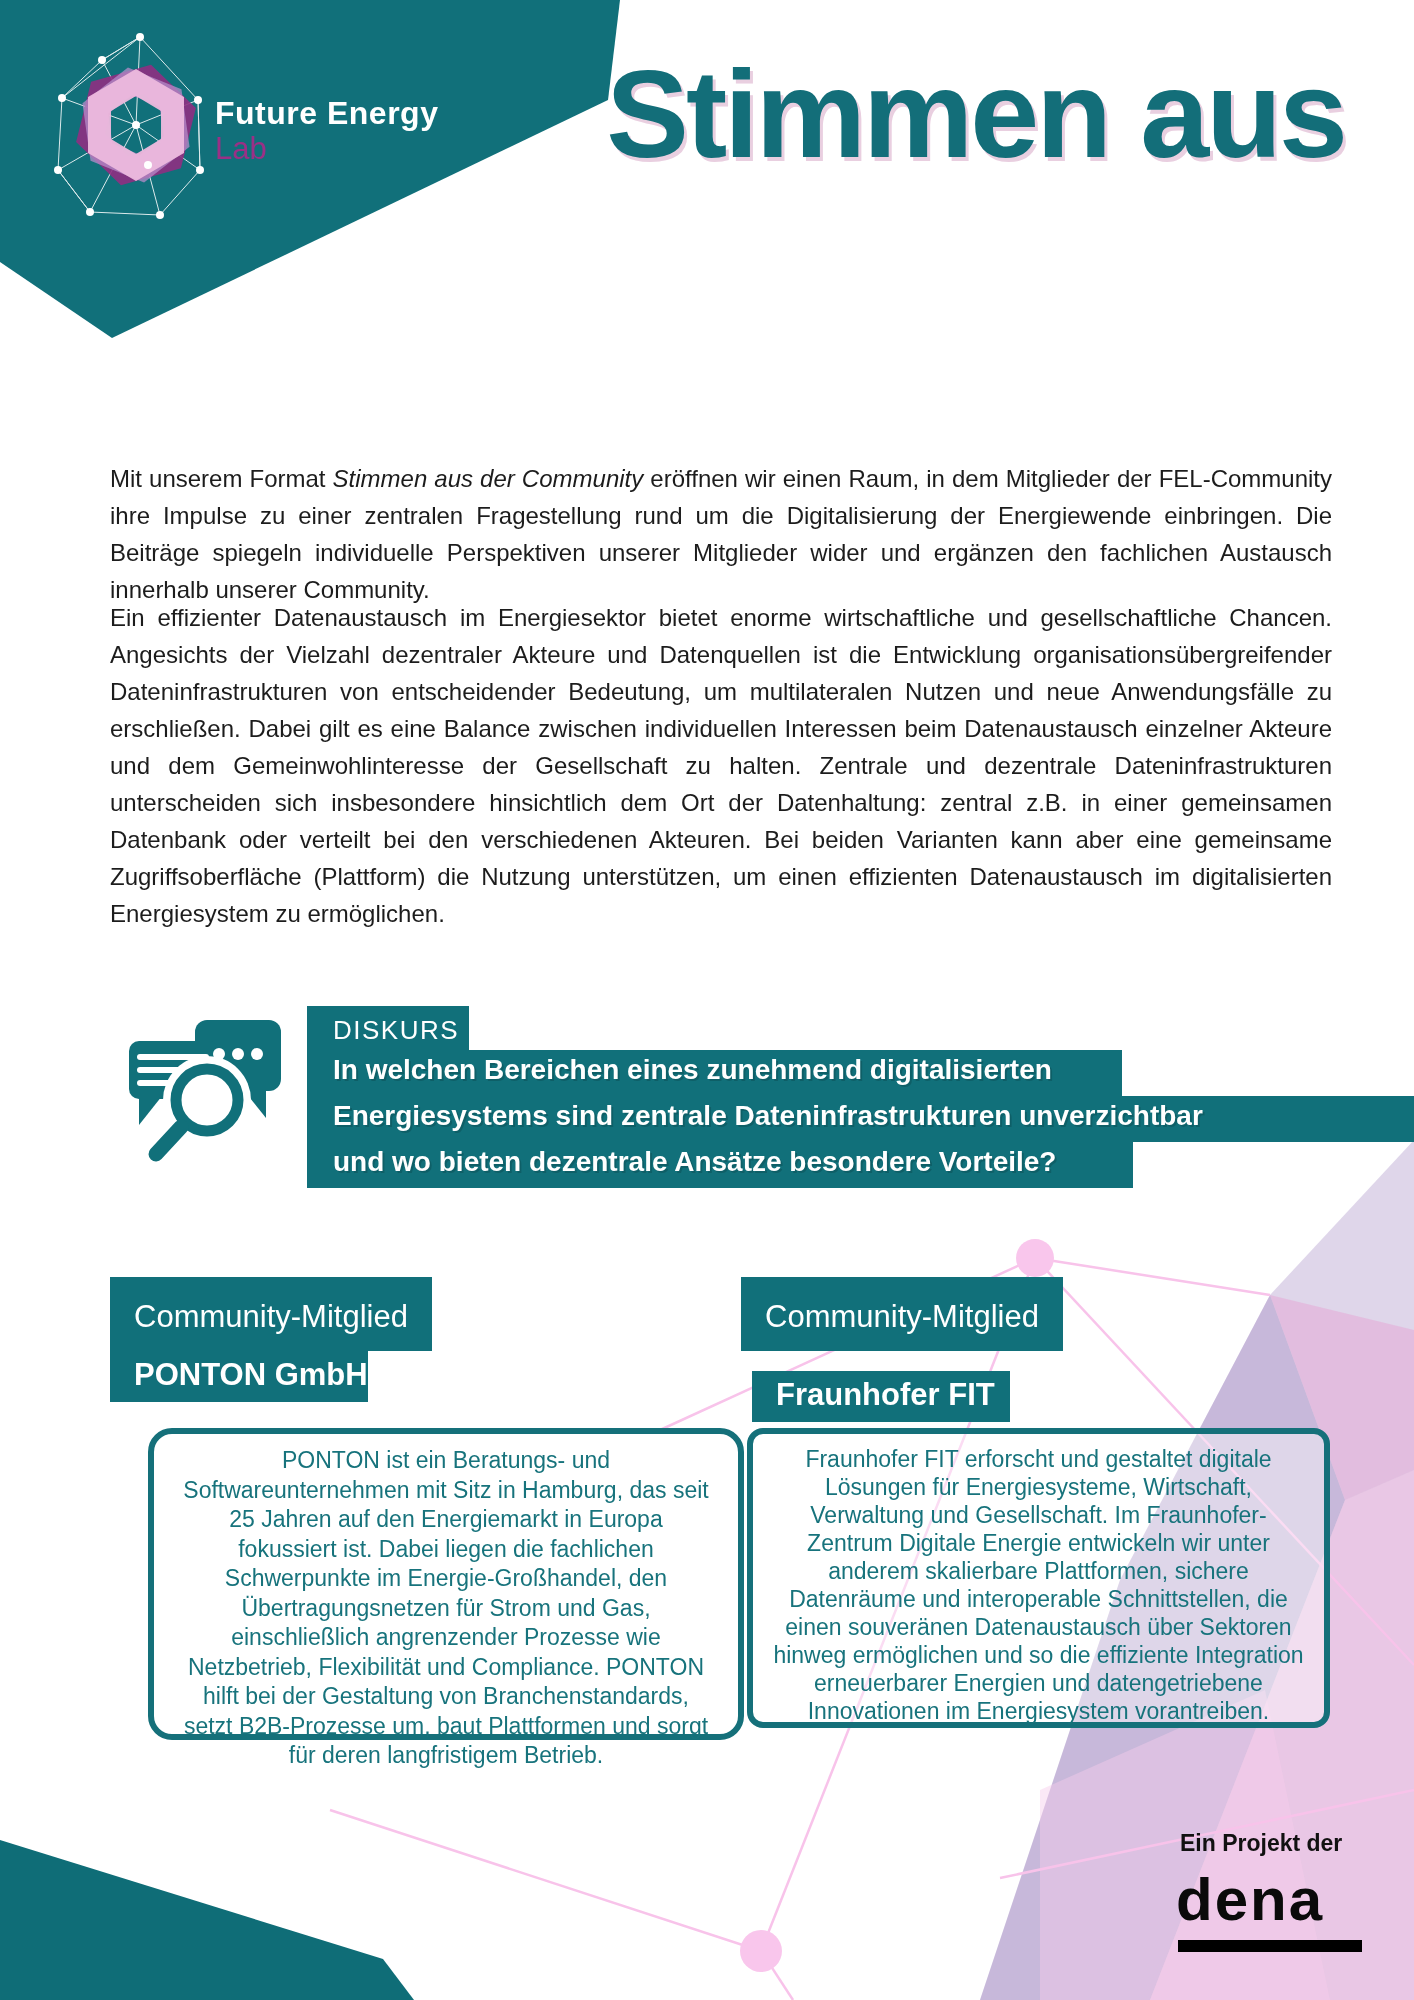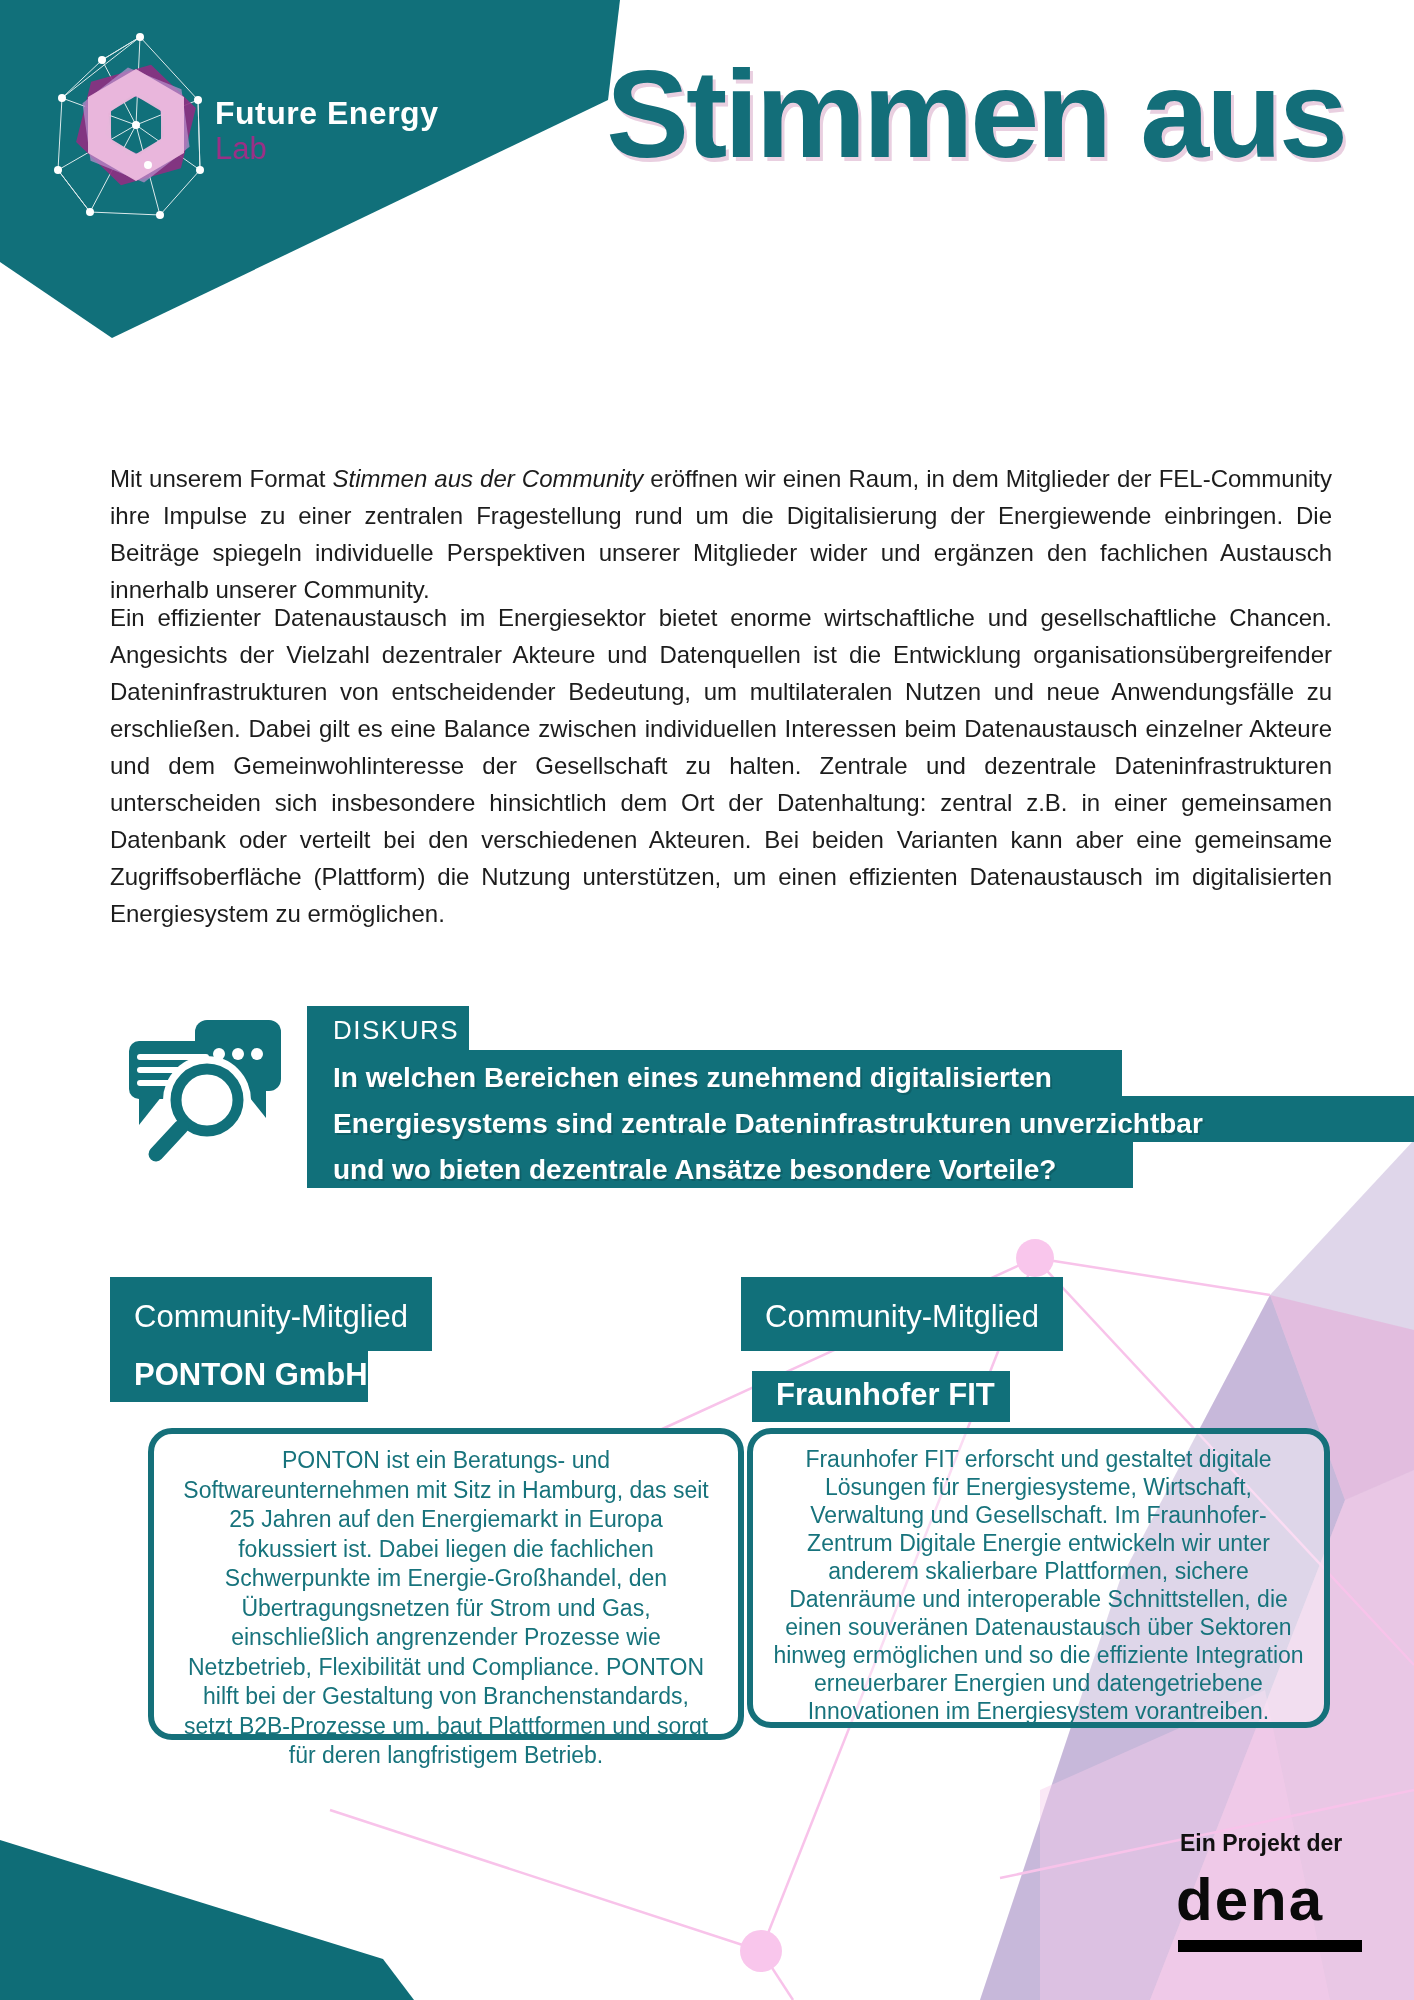--- a/index.html
+++ b/index.html
@@ -27,21 +27,21 @@
     position:absolute;left:110px;width:1222px;color:#1c1c1c;
     font-size:24px;line-height:37px;text-align:justify;
   }
   #para-intro{top:436px;}
   #para-main{top:575px;}
 
   
   .teal-box{position:absolute;background:#11707a;color:#ffffff;box-sizing:border-box;}
   #diskurs-label{left:307px;top:1006px;width:162px;height:44px;font-size:26px;font-weight:400;
     letter-spacing:1.5px;padding:9px 0 0 26px;}
-  .diskurs-row{left:307px;height:46px;font-size:28px;font-weight:700;padding:12px 0 0 26px;
+  .diskurs-row{left:307px;height:46px;font-size:28px;font-weight:700;padding:4px 0 0 26px;
     text-shadow:2px 2px 0 rgba(0,0,0,.15);white-space:nowrap;}
   #diskurs-row-0{top:1050px;width:815px;}
   #diskurs-row-1{top:1096px;width:1181px;}
   #diskurs-row-2{top:1142px;width:826px;}
 
   
   .member-kicker{height:74px;font-size:31px;font-weight:400;padding:22px 0 0 24px;white-space:nowrap;}
   .member-name{height:51px;font-size:31px;font-weight:700;padding:6px 0 0 24px;white-space:nowrap;}
   #member0-kicker{left:110px;top:1277px;width:322px;}
   #member0-name{left:110px;top:1351px;width:258px;}
@@ -50,21 +50,21 @@
 
   
   .desc-box{
     position:absolute;top:1428px;box-sizing:border-box;
     border:6px solid #15707a;border-radius:24px;
     color:#17737c;text-align:center;font-size:23px;
   }
   #desc-box-0{left:108px;width:596px;height:312px;background:rgba(255,255,255,.9);
     padding:12px 26px;line-height:29.5px;margin-left:40px;}
   #desc-box-1{left:747px;width:583px;height:300px;background:rgba(255,255,255,.42);
-    padding:11px 20px;line-height:28px;}
+    padding:11px 20px;line-height:28px;border-radius:16px;}
 
   
   #project-note{position:absolute;left:1180px;top:1830px;font-size:23px;font-weight:700;color:#111111;}
   #dena-logo{position:absolute;left:1176px;top:1868px;font-size:60px;font-weight:700;
     letter-spacing:2px;color:#0a0a0a;line-height:64px;}
   #dena-bar{position:absolute;left:1178px;top:1940px;width:184px;height:12px;background:#000000;}
 
   
   #diskurs-icon{position:absolute;left:122px;top:1006px;}
 </style>

